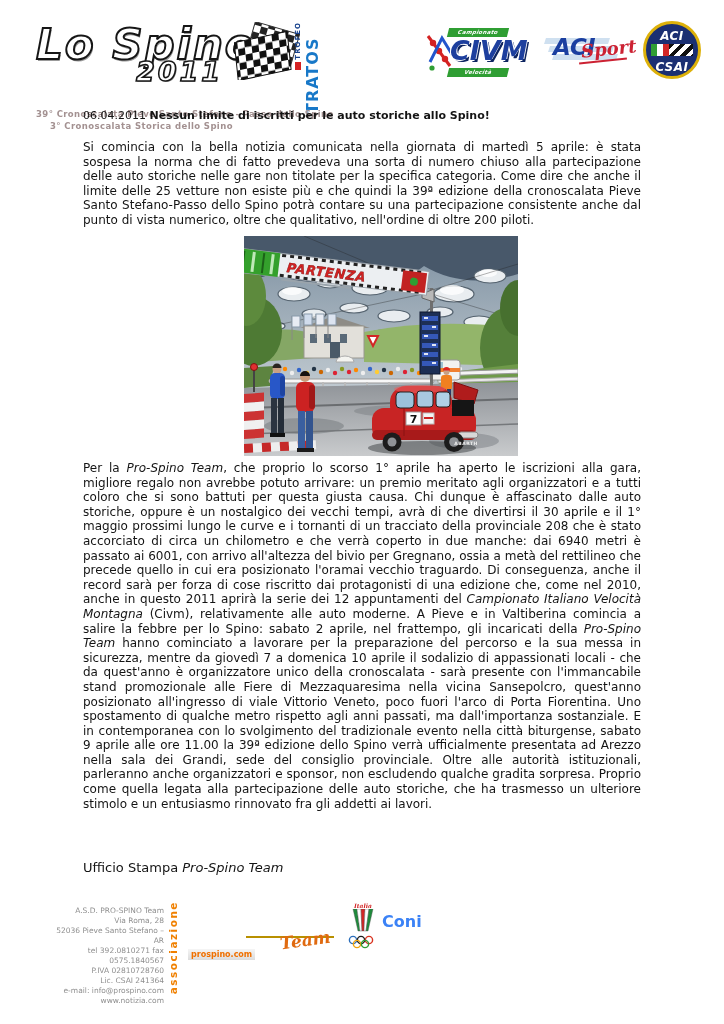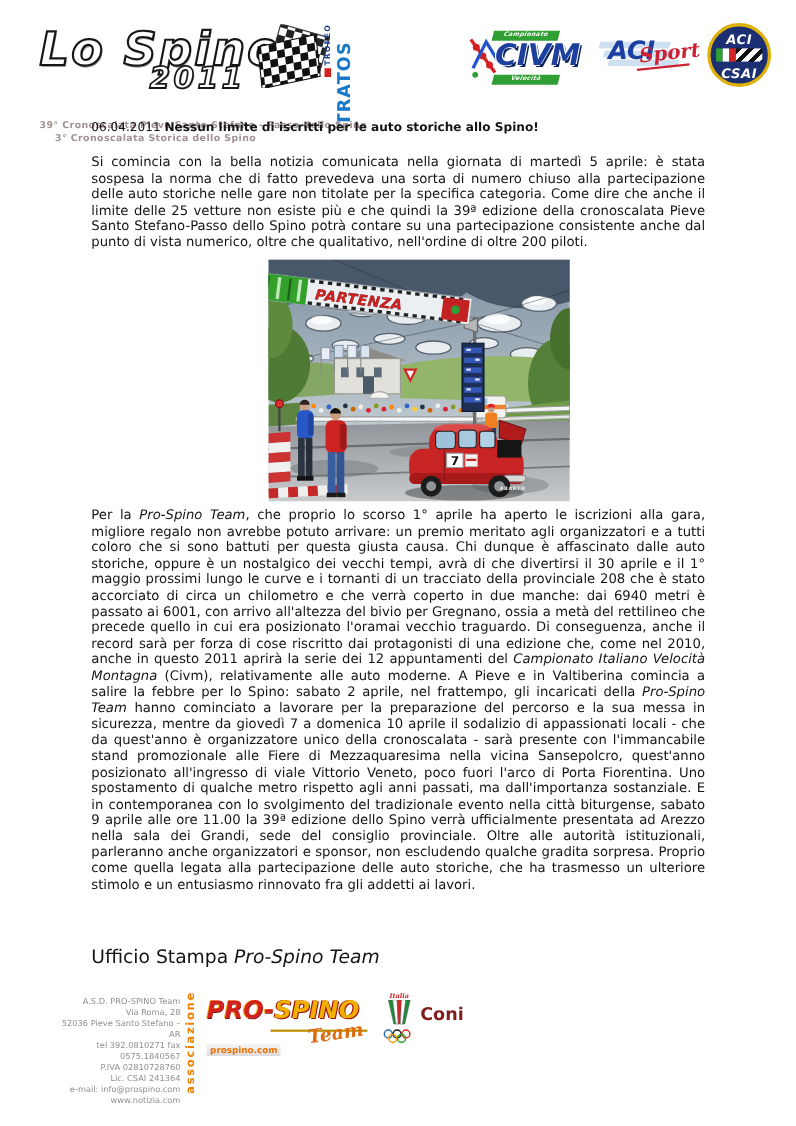--- a/index.html
+++ b/index.html
@@ -32,34 +32,34 @@
   .sport-line{position:absolute;left:36px;top:24px;width:48px;height:2px;background:#cc2233;transform:rotate(-6deg);}
   
   .csai{width:58px;height:58px;border-radius:50%;background:#1b2f72;border:3px solid #ddb10a;box-sizing:border-box;}
   .csai-txt{position:absolute;width:100%;text-align:center;color:#fff;
             font:italic bold 12px "DejaVu Sans",sans-serif;letter-spacing:.5px;}
   .csai-band{position:absolute;left:5px;top:20px;width:42px;height:12px;display:flex;}
   
   .headline{font-size:11px;line-height:15px;}
   .headline b{font-weight:bold;}
   .body-text{font-size:12px;line-height:14.6px;text-align:justify;margin:0;}
-  .signature{font-size:17px;}
+  .signature{font-size:13px;}
   
   .addr{font-size:7.5px;line-height:10px;color:#8f8f8f;text-align:right;}
   .assoc{font:bold 10.5px "DejaVu Sans",sans-serif;color:#f08000;letter-spacing:1.5px;}
   .ps-pro{font:italic bold 22px "DejaVu Sans",sans-serif;color:#d42020;
           text-shadow:-1px 0 0 #f0b000,0 1px 0 #7a1010;}
   .ps-spino{font:italic bold 22px "DejaVu Sans",sans-serif;color:#f0b000;
             text-shadow:1px 1px 0 #a01010,-1px 0 0 #a01010;}
   .ps-site{font:bold 8px "DejaVu Sans",sans-serif;color:#f07000;background:linear-gradient(#f5f5f5,#dcdcdc);
            padding:1px 3px;display:inline-block;}
   .ps-team{font:italic bold 17px "DejaVu Serif",serif;color:#e06a10;transform:rotate(-8deg);}
   .ps-gold{position:absolute;height:2px;background:#b89000;}
   .coni-italia{font:italic bold 6px "DejaVu Serif",serif;color:#d22626;}
-  .coni-name{font:bold 16px "DejaVu Sans",sans-serif;color:#7f1d1d;}
+  .coni-name{font:bold 16px "DejaVu Sans",sans-serif;color:#3b82f6;}
 </style>
 </head>
 <body>
 
 <div class="page">
 
   <div class="abs" style="left:36px;top:20px;width:320px;height:90px;">
     <div class="abs logo-title" style="left:0;top:0;">Lo Spino</div>
     <div class="abs logo-year" style="left:100px;top:36px;">2011</div>
     <svg class="abs" style="left:198px;top:2px;" width="66" height="58" viewBox="0 0 66 58">
@@ -396,23 +396,20 @@
     <div>Lic. CSAI 241364</div>
     <div>e-mail: info@prospino.com</div>
     <div>www.notizia.com</div>
   </div>
 
   <div class="abs" style="left:167px;top:906px;height:84px;display:flex;align-items:center;">
     <span class="vtext assoc">associazione</span>
   </div>
 
   <div class="abs" style="left:188px;top:906px;width:150px;height:56px;">
-    <div style="white-space:nowrap;">
-      <span class="ps-pro">PRO-</span><span class="ps-spino">SPINO</span>
-    </div>
     <div class="ps-gold" style="left:58px;top:30px;width:88px;"></div>
     <div class="abs" style="left:0;top:36px;">
       <span class="ps-site">prospino.com</span>
     </div>
     <div class="abs ps-team" style="left:92px;top:24px;">Team</div>
   </div>
 
   <div class="abs" style="left:348px;top:902px;width:90px;height:50px;">
     <div class="abs coni-italia" style="left:6px;top:0;">Italia</div>
     <svg class="abs" style="left:2px;top:7px;" width="26" height="24" viewBox="0 0 26 24">

